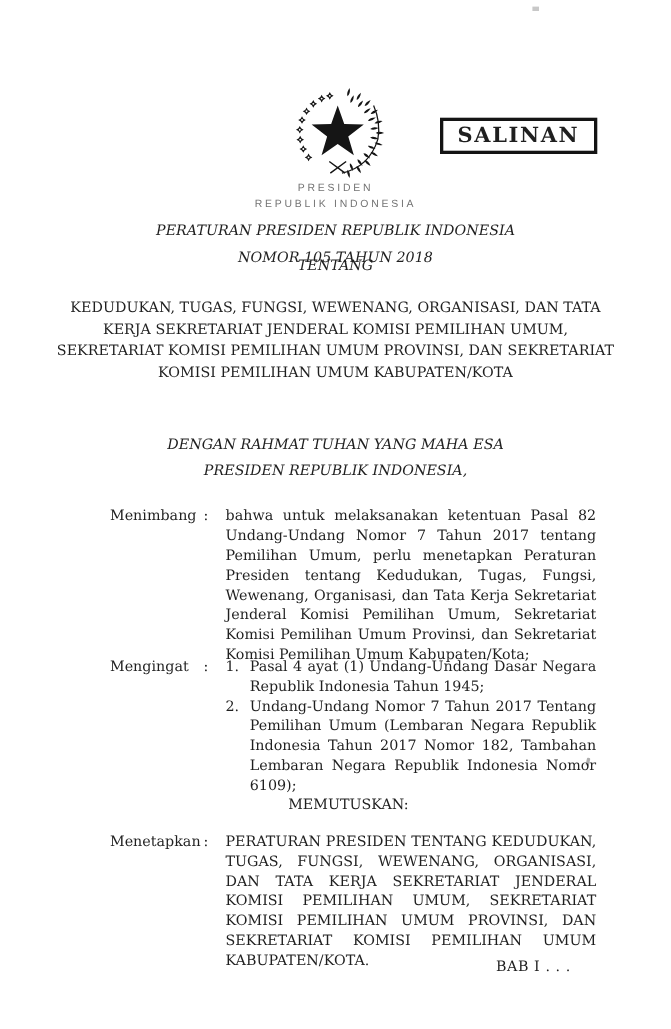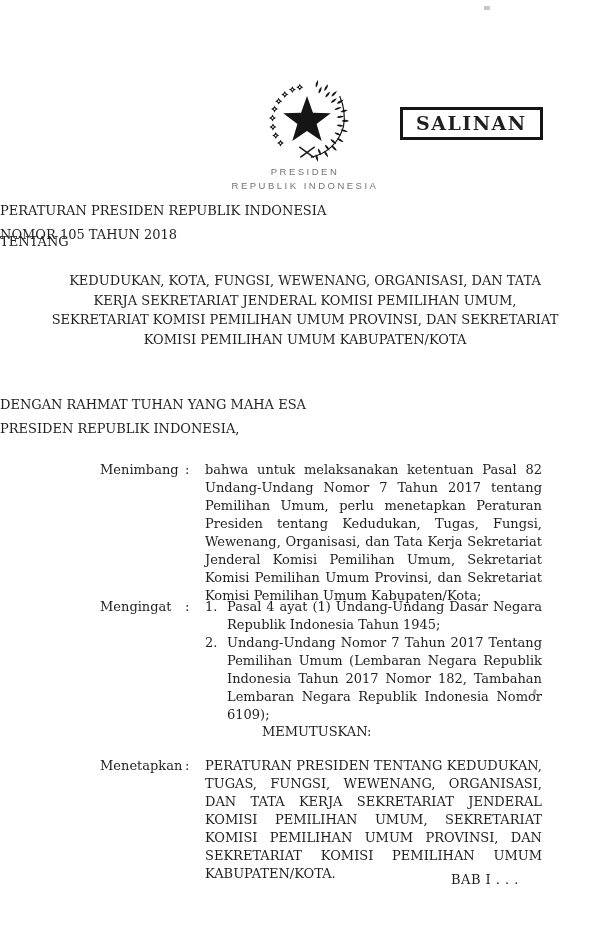--- a/index.html
+++ b/index.html
@@ -21,21 +21,21 @@
     font-size:19px; font-weight:bold; letter-spacing:1.5px;
     font-family:"DejaVu Serif", serif;
   }
   .letterhead {
     position:absolute; top:166px; left:0; width:610px; text-align:center;
     font-family:"Liberation Sans", sans-serif; color:#737373;
   }
   .letterhead .lh1 { font-size:9.5px; letter-spacing:2.5px; }
   .letterhead .lh2 { font-size:9.5px; letter-spacing:2.5px; margin-top:3px; }
   
-  .center-line { position:absolute; left:0; width:610px; text-align:left; font-size:13px; }
+  .center-line { position:absolute; left:0; width:610px; text-align:center; font-size:13px;font-style:italic; }
   .t1 { top:203px; }
   .t2 { top:227px; }
   .t3 { top:234px; }
   .subject { position:absolute; top:271px; left:0; width:610px; text-align:center;
              font-size:13px; line-height:19.5px; }
   .inv1 { top:397px; }
   .inv2 { top:421px; }
   
   .clause { position:absolute; left:100px; width:442px; display:flex;
             font-size:13px; line-height:18px; }
@@ -118,21 +118,21 @@
 
   <div class="letterhead">
     <div class="lh1">PRESIDEN</div>
     <div class="lh2">REPUBLIK  INDONESIA</div>
   </div>
 
   <div class="center-line t1">PERATURAN PRESIDEN REPUBLIK INDONESIA</div>
   <div class="center-line t2">NOMOR 105 TAHUN 2018</div>
   <div class="center-line t3">TENTANG</div>
   <div class="subject">
-    <div>KEDUDUKAN, KOTA, FUNGSI, WEWENANG, ORGANISASI, DAN TATA</div>
+    <div>KEDUDUKAN, TUGAS, FUNGSI, WEWENANG, ORGANISASI, DAN TATA</div>
     <div>KERJA SEKRETARIAT JENDERAL KOMISI PEMILIHAN UMUM,</div>
     <div>SEKRETARIAT KOMISI PEMILIHAN UMUM PROVINSI, DAN SEKRETARIAT</div>
     <div>KOMISI PEMILIHAN UMUM KABUPATEN/KOTA</div>
   </div>
 
   <div class="center-line inv1">DENGAN RAHMAT TUHAN YANG MAHA ESA</div>
   <div class="center-line inv2">PRESIDEN REPUBLIK INDONESIA,</div>
 
   <div class="clause menimbang">
     <div class="clause-label">Menimbang</div>

